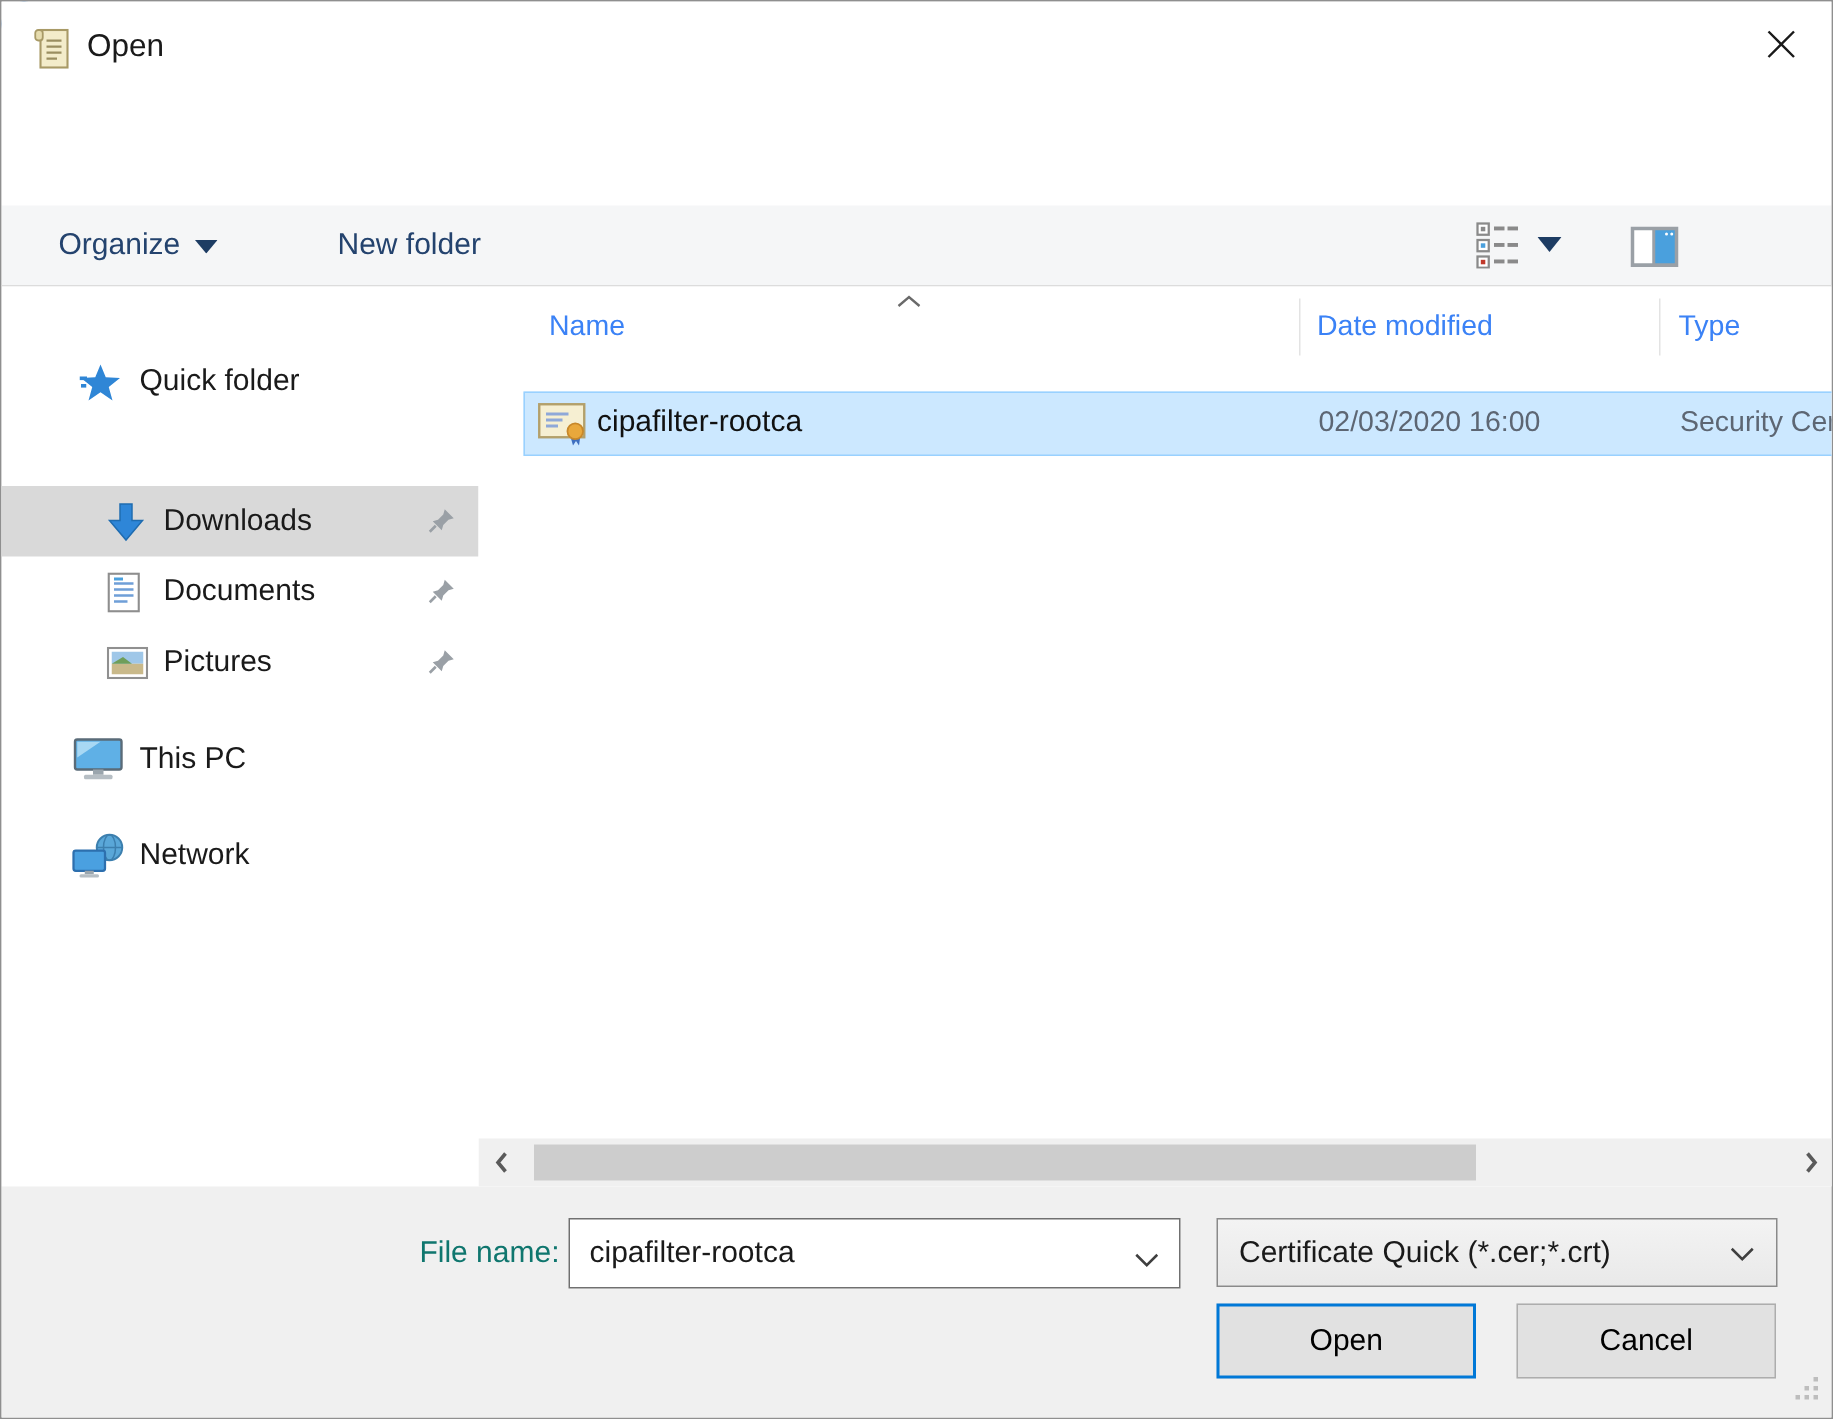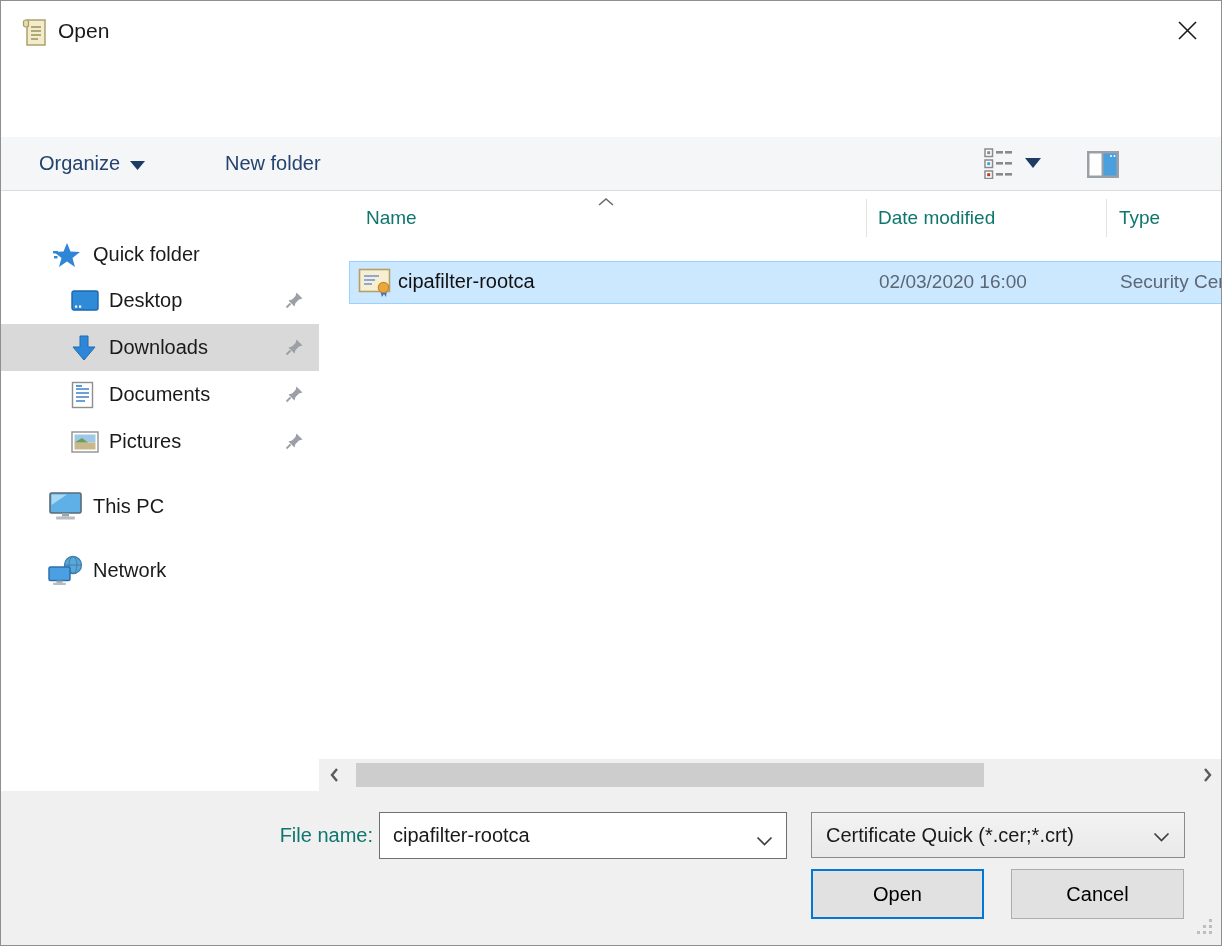--- a/index.html
+++ b/index.html
@@ -47,21 +47,21 @@
   .sidebar{position:absolute;left:0;top:190px;width:318px;height:600px;background:#fff;}
   .side-row{position:absolute;left:0;width:318px;height:47px;display:flex;align-items:center;font-size:20px;}
   .side-row.selected{background:#d9d9d9;}
   .side-icon{position:absolute;display:flex;}
   .qa-icon{left:52px;} .child-icon{left:70px;} .root-icon{left:46px;}
   .qa-label{margin-left:92px;} .child-label{margin-left:108px;} .root-label{margin-left:92px;}
   .pin{position:absolute;left:284px;top:14px;}
   
   .filearea{position:absolute;left:318px;top:190px;width:904px;height:600px;background:#fff;overflow:hidden;}
   .sort-caret{position:absolute;left:278px;top:2px;}
-  .col-header{position:absolute;top:206px;font-size:19px;color:#0f766e;white-space:nowrap;}
+  .col-header{position:absolute;top:206px;font-size:19px;color:#3b82f6;white-space:nowrap;}
   .col-name{left:47px;} .col-date{left:559px;} .col-type{left:800px;}
   .col-header{top:16px;}
   .hdr-div{position:absolute;top:8px;width:1px;height:38px;background:#e3e3e3;}
   .hdr-div1{left:547px;} .hdr-div2{left:787px;}
   .file-row{position:absolute;left:30px;top:70px;width:874px;height:43px;background:#cce8ff;
     border:1px solid #99d1ff;display:block;overflow:hidden;}
   .row-icon{position:absolute;left:8px;top:5px;}
   .row-name{position:absolute;left:48px;top:8px;font-size:20px;color:#111;white-space:nowrap;}
   .row-date{position:absolute;left:529px;top:9px;font-size:19px;color:#5d6673;white-space:nowrap;}
   .row-type{position:absolute;left:770px;top:9px;font-size:19px;color:#5d6673;white-space:nowrap;}
@@ -237,36 +237,20 @@
       <span class="side-icon qa-icon">
         <svg width="28" height="26" viewBox="0 0 28 26">
           <polygon points="14,1 17.5,9.5 27,10 19.5,16 22,25 14,19.5 6,25 8.5,16 1,10 10.5,9.5" fill="#2f86d6"></polygon>
           <rect x="0" y="9" width="5" height="2.4" fill="#2f86d6"></rect>
             <rect x="1" y="14" width="3.5" height="2.4" fill="#2f86d6"></rect>
         </svg>
       </span>
       <span class="qa-label">Quick folder</span>
     </div>
 
-    <div class="side-row" style="top:86px;">
-      <span class="side-icon child-icon">
-        <svg width="28" height="22" viewBox="0 0 28 22">
-          <rect x="1" y="1" width="26" height="19" rx="2" fill="#2f8ad8" stroke="#1b67ad" stroke-width="1.4"></rect>
-          <rect x="4" y="15.5" width="2.2" height="2.2" fill="#fff"></rect>
-            <rect x="8" y="15.5" width="2.2" height="2.2" fill="#fff"></rect>
-        </svg>
-      </span>
-      <span class="child-label">Desktop</span>
-      <span class="pin">
-        <svg width="19" height="19" viewBox="0 0 19 19">
-          <path d="M11.5 1.5 L17.5 7.5 L14 8.5 L10.5 12 L9.5 15.5 L3.5 9.5 L7 8.5 L10.5 5 Z" fill="#9aa0a6"></path>
-          <path d="M5.5 12.5 L1.5 16.5" stroke="#9aa0a6" stroke-width="1.8" fill="none"></path>
-        </svg>
-      </span>
-    </div>
 
     <div class="side-row selected" style="top:133px;">
       <span class="side-icon child-icon">
         <svg width="26" height="28" viewBox="0 0 26 28">
           <polygon points="9,2 17,2 17,13 24,13 13,26 2,13 9,13" fill="#2e86d8" stroke="#1f6cb0" stroke-width="1"></polygon>
         </svg>
       </span>
       <span class="child-label">Downloads</span>
       <span class="pin">
         <svg width="19" height="19" viewBox="0 0 19 19">

